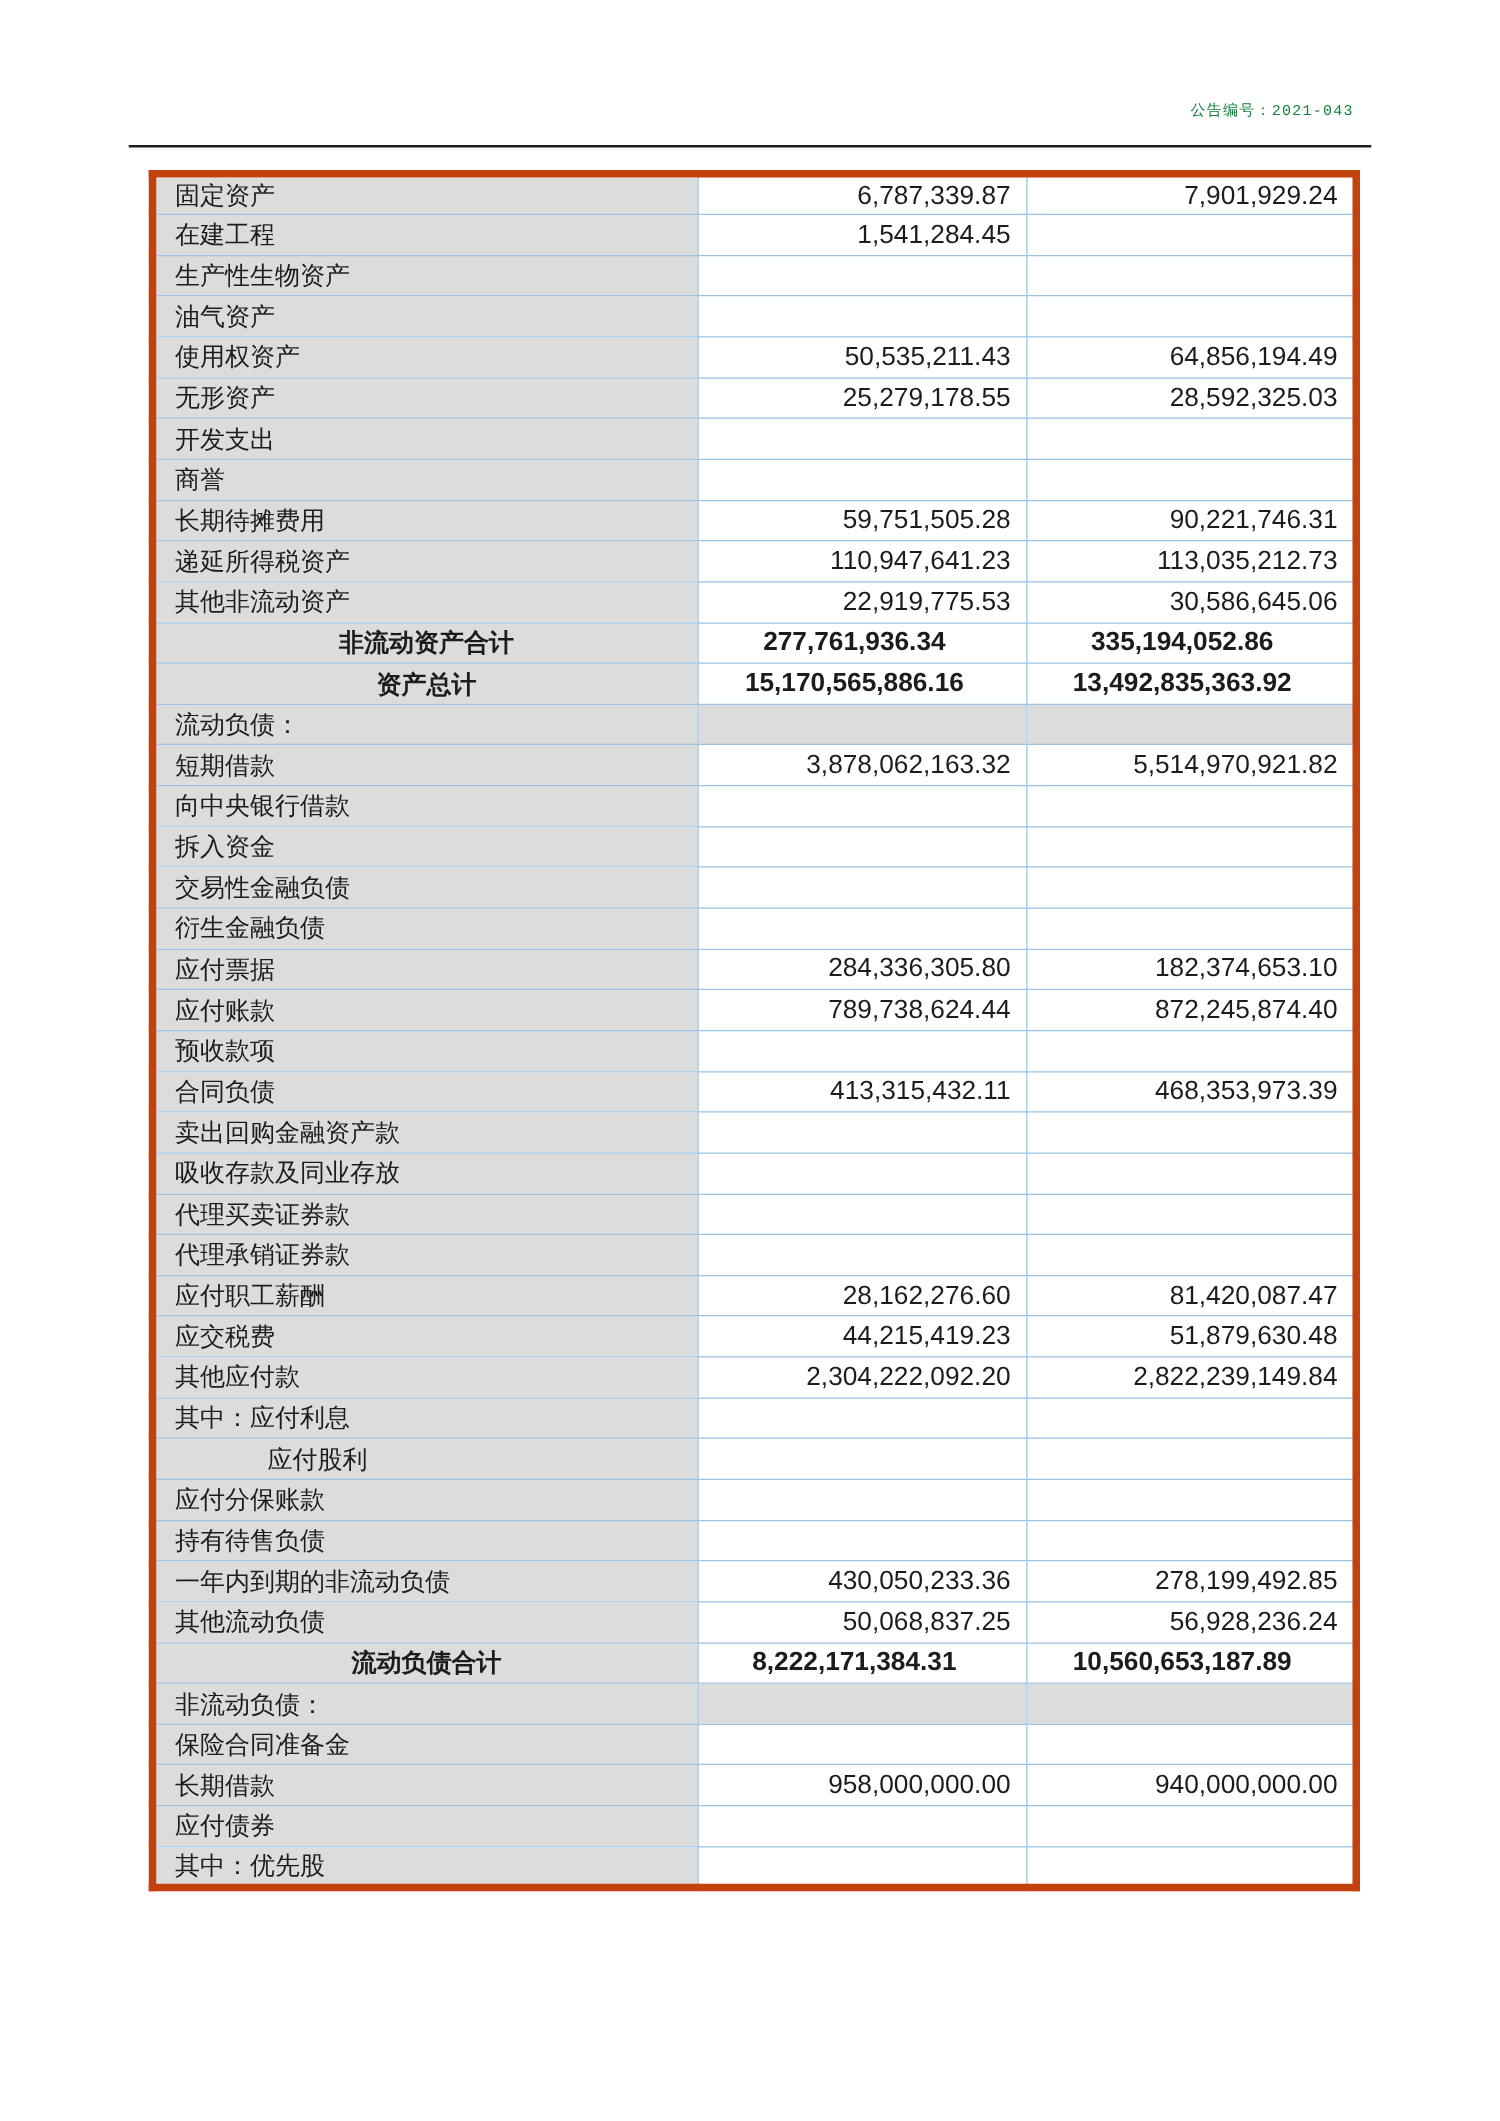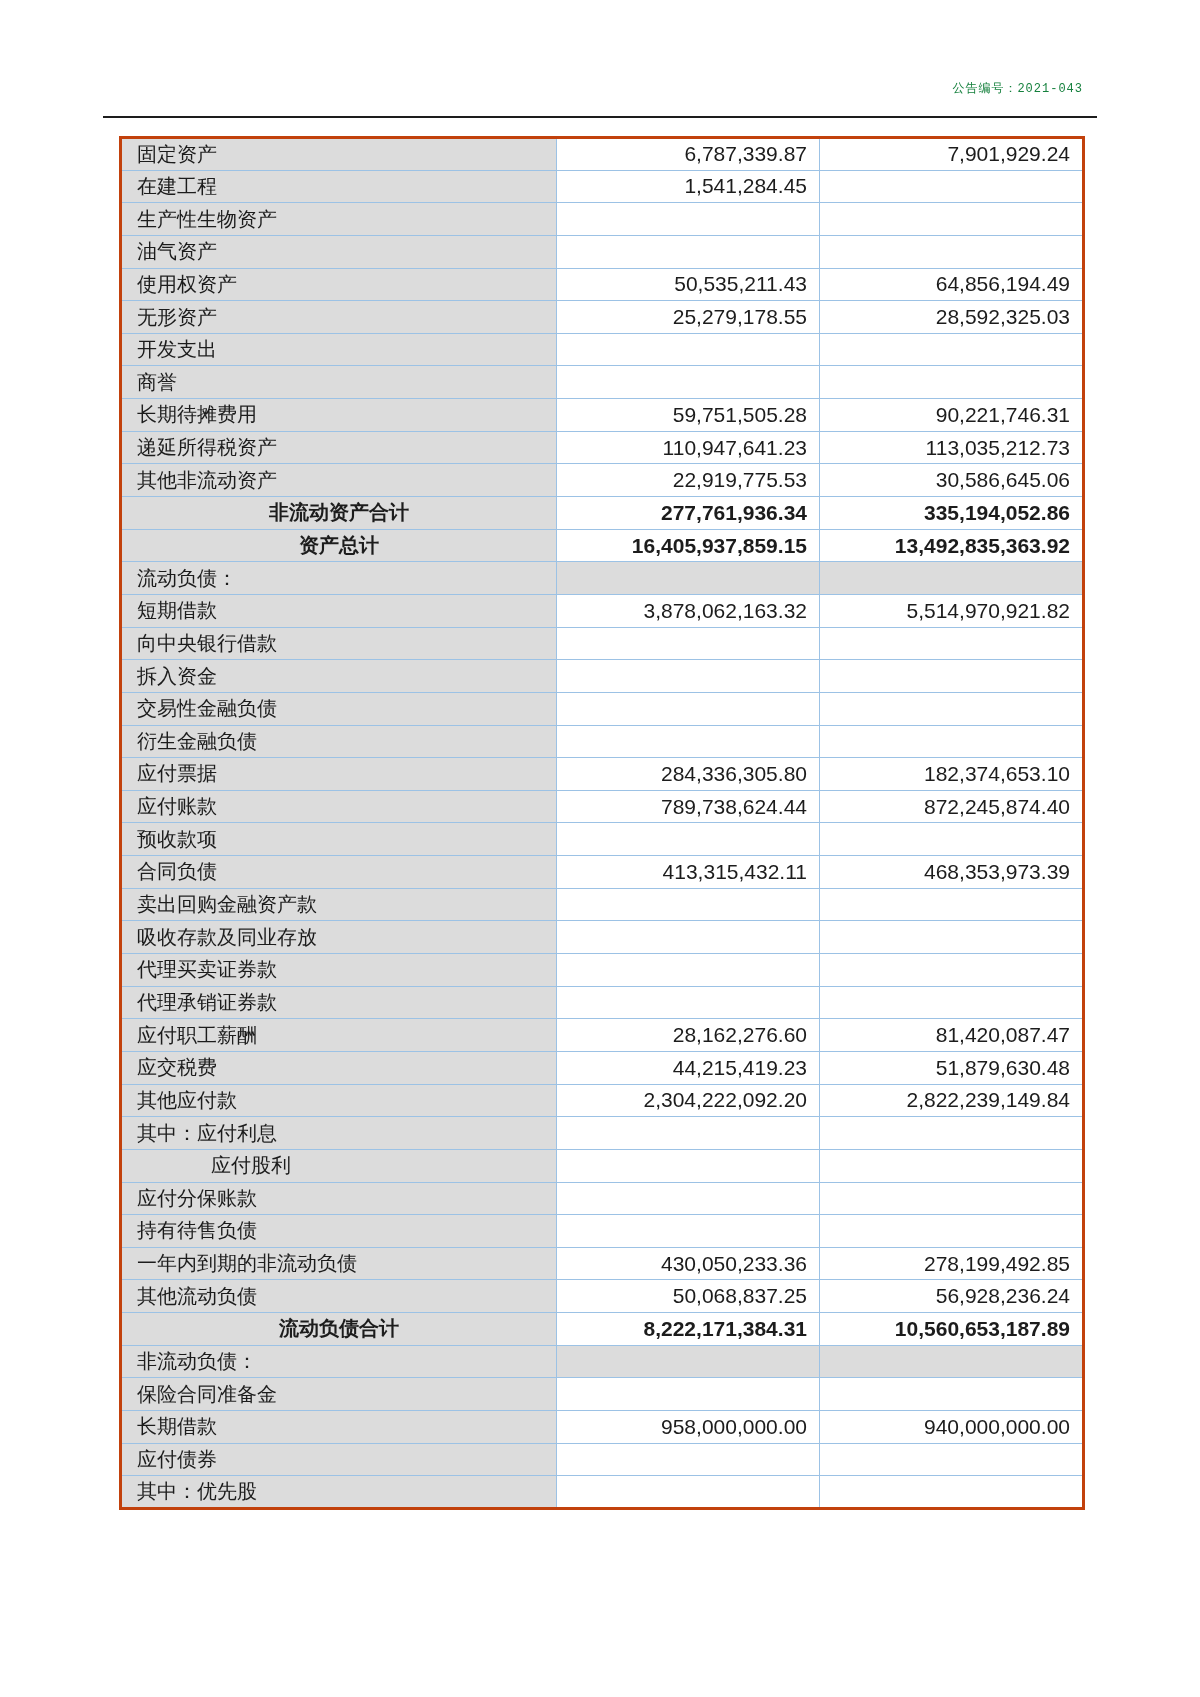--- a/index.html
+++ b/index.html
@@ -16,42 +16,42 @@
     font-family: Liberation Mono, monospace;
     font-size: 12px; letter-spacing: 1px; color: #15803d;
   }
   .rule {
     position: absolute; top: 116px; left: 103px;
     width: 994px; height: 2px; background: #1d1d1d;
   }
   table.sheet {
     position: absolute; top: 136px; left: 119px; width: 963px;
     border-collapse: collapse; table-layout: fixed;
-    border: 3px solid #c2410c;
+    border: 6px solid #c2410c;
   }
   td {
     border: 1px solid #9cc2e5;
     height: 32.65px;
     vertical-align: middle;
     overflow: hidden; white-space: nowrap;
   }
   td.label {
     background: #dcdcdc;
     font-size: 20px;
     padding-left: 15px;
     text-align: left;
   }
   td.num {
     background: #ffffff;
     font-size: 21px;
     text-align: right;
     padding-right: 12px;
   }
   tr.total td.label { text-align: center; padding-left: 0; font-weight: 700; }
-  tr.total td.num  { font-weight: 700; }
+  tr.total td.num  { font-weight: 700; text-align: center; }
   tr.section td.label { font-weight: 400; }
   tr.section td.num { background: #dcdcdc; }
   tr.indent td.label { padding-left: 89px; }
 </style>
 </head>
 <body>
 
 <div class="announce">公告编号：2021-043</div>
 
 <div class="rule"></div>
@@ -118,21 +118,21 @@
         <td class="num">22,919,775.53</td>
         <td class="num">30,586,645.06</td>
       </tr>
       <tr class="total">
         <td class="label">非流动资产合计</td>
         <td class="num">277,761,936.34</td>
         <td class="num">335,194,052.86</td>
       </tr>
       <tr class="total">
         <td class="label">资产总计</td>
-        <td class="num">16,405,937,859.15</td>
+        <td class="num">15,170,565,886.16</td>
         <td class="num">13,492,835,363.92</td>
       </tr>
       <tr class="section">
         <td class="label">流动负债：</td>
         <td class="num"></td>
         <td class="num"></td>
       </tr>
       <tr class="item">
         <td class="label">短期借款</td>
         <td class="num">3,878,062,163.32</td>

